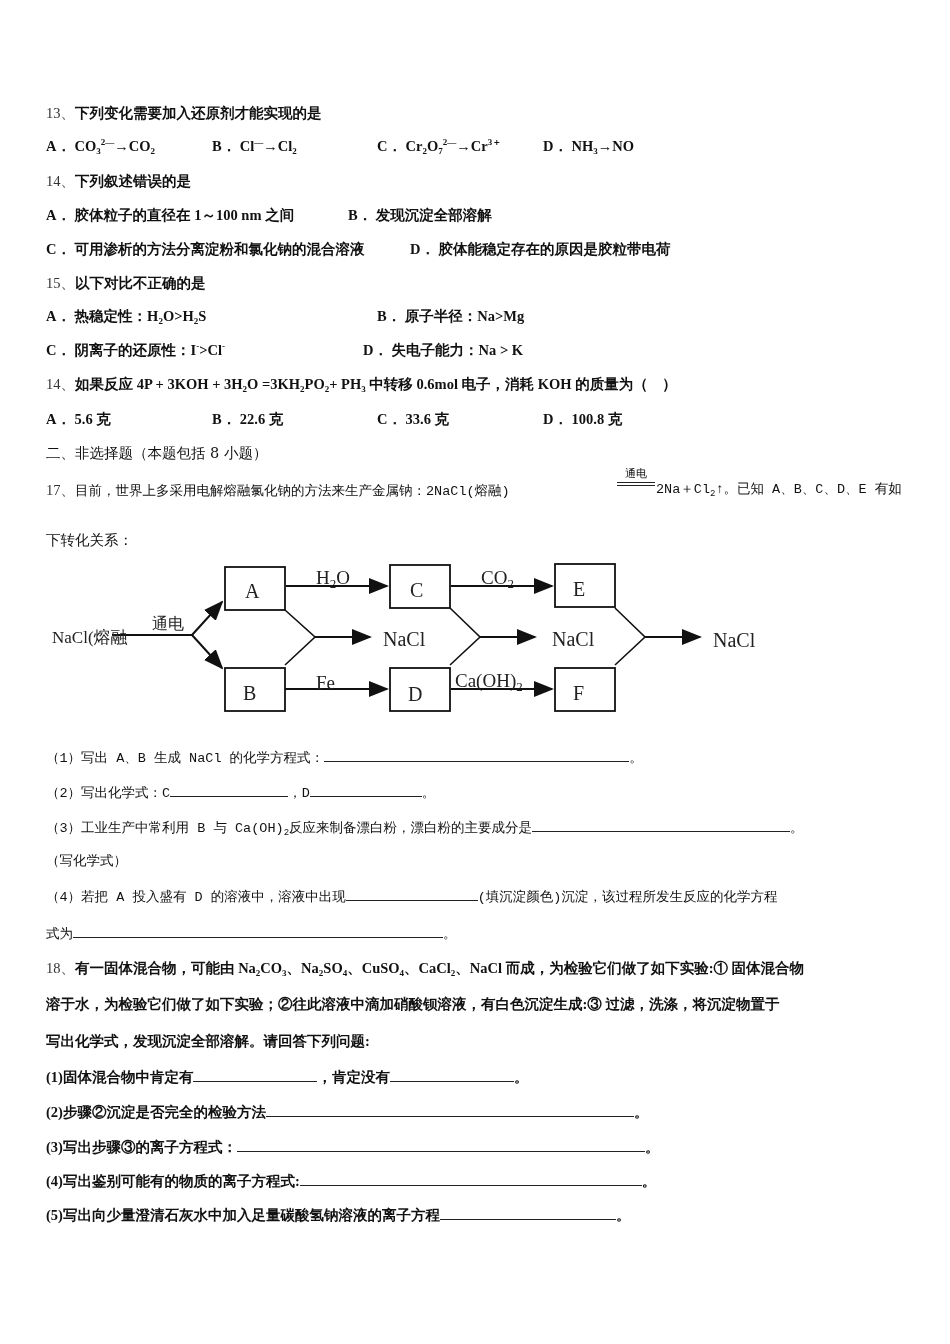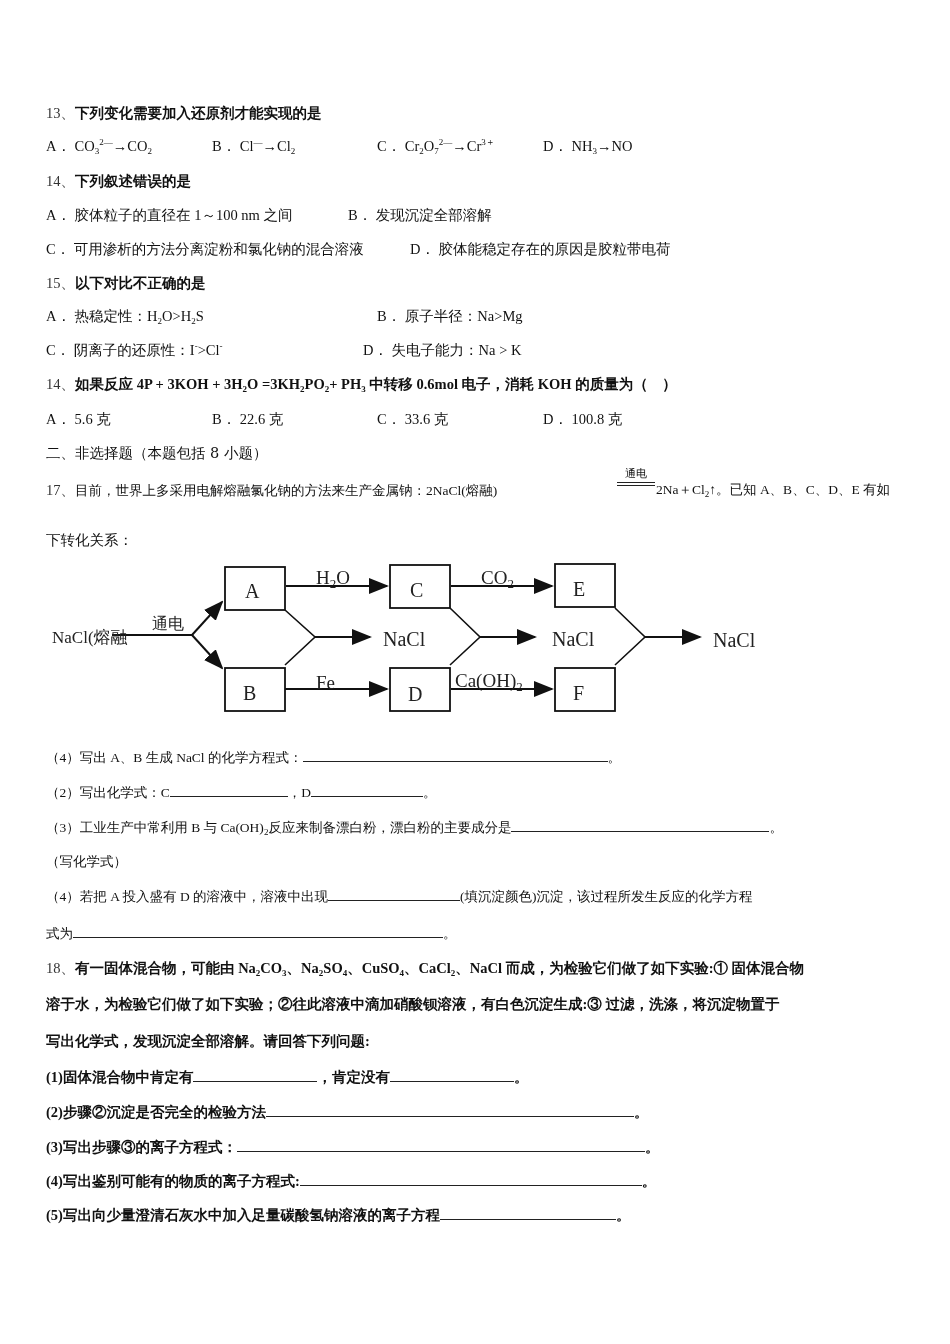--- a/index.html
+++ b/index.html
@@ -1,26 +1,26 @@
 <!DOCTYPE html>
 <html><head>
 <meta charset="utf-8">
 <style>
   html, body { margin: 0; padding: 0; background: #ffffff; }
   body { width: 950px; height: 1344px; position: relative; overflow: hidden;
          font-family: "DejaVu Serif", "Liberation Serif", serif; color: #111; }
   .line { position: absolute; left: 46px; font-size: 14.5px; line-height: 20px; white-space: nowrap; }
   .b { font-weight: bold; font-family: "Liberation Serif", "DejaVu Serif", serif; }
   .num { font-family: "Liberation Serif", serif; color: #333; font-weight: normal; }
-  .opt { position: absolute; font-size: 14.5px; line-height: 20px; white-space: nowrap; font-weight: normal;
+  .opt { position: absolute; font-size: 14.5px; line-height: 20px; white-space: nowrap; font-weight: bold;
          font-family: "Liberation Serif", "DejaVu Serif", serif; }
   sub { font-size: 9px; vertical-align: -3px; line-height: 0; }
   sup { font-size: 9px; vertical-align: 6px; line-height: 0; }
   .blank { display: inline-block; border-bottom: 1px solid #222; height: 14px; vertical-align: baseline; }
-  .mono { font-family: Liberation Serif, serif; font-size: 13.5px; }
+  .mono { font-family: Liberation Mono, monospace; font-size: 13.5px; }
   .elec { position: absolute; left: 617px; top: 466px; width: 38px; text-align: center; font-size: 11px; }
   .elec-bar { position: absolute; left: 617px; top: 482px; width: 38px; border-top: 1px solid #222; border-bottom: 1px solid #222; height: 2px; }
   svg text { font-family: "Liberation Serif", "DejaVu Serif", serif; }
 </style>
 </head>
 <body>
 
 <div class="line" style="top:103px">
   <span class="num">13、</span><span class="b">下列变化需要加入还原剂才能实现的是</span>
 </div>
@@ -107,21 +107,21 @@
     <text x="441" y="29" font-size="19">CO<tspan font-size="13" dy="4">2</tspan></text>
     <text x="276" y="134" font-size="19">Fe</text>
     <text x="415" y="132" font-size="19">Ca(OH)<tspan font-size="13" dy="4">2</tspan></text>
     <text x="343" y="91">NaCl</text>
     <text x="512" y="91">NaCl</text>
     <text x="673" y="92">NaCl</text>
   </g>
 </svg>
 
 <div class="line mono" style="top:747px">
-  <span>（4）写出 A、B 生成 NaCl 的化学方程式：</span><span class="blank" style="width:305px"></span><span>。</span>
+  <span>（1）写出 A、B 生成 NaCl 的化学方程式：</span><span class="blank" style="width:305px"></span><span>。</span>
 </div>
 <div class="line mono" style="top:782px">
   <span>（2）写出化学式：C</span><span class="blank" style="width:118px"></span><span>，D</span><span class="blank" style="width:112px"></span><span>。</span>
 </div>
 <div class="line mono" style="top:817px">
   （3）工业生产中常利用 B 与 Ca(OH)<sub>2</sub>反应来制备漂白粉，漂白粉的主要成分是<span class="blank" style="width:258px"></span><span>。</span>
 </div>
 <div class="line mono" style="top:852px">（写化学式）</div>
 <div class="line mono" style="top:886px">
   <span>（4）若把 A 投入盛有 D 的溶液中，溶液中出现</span><span class="blank" style="width:132px"></span><span>(填沉淀颜色)沉淀，该过程所发生反应的化学方程</span>

